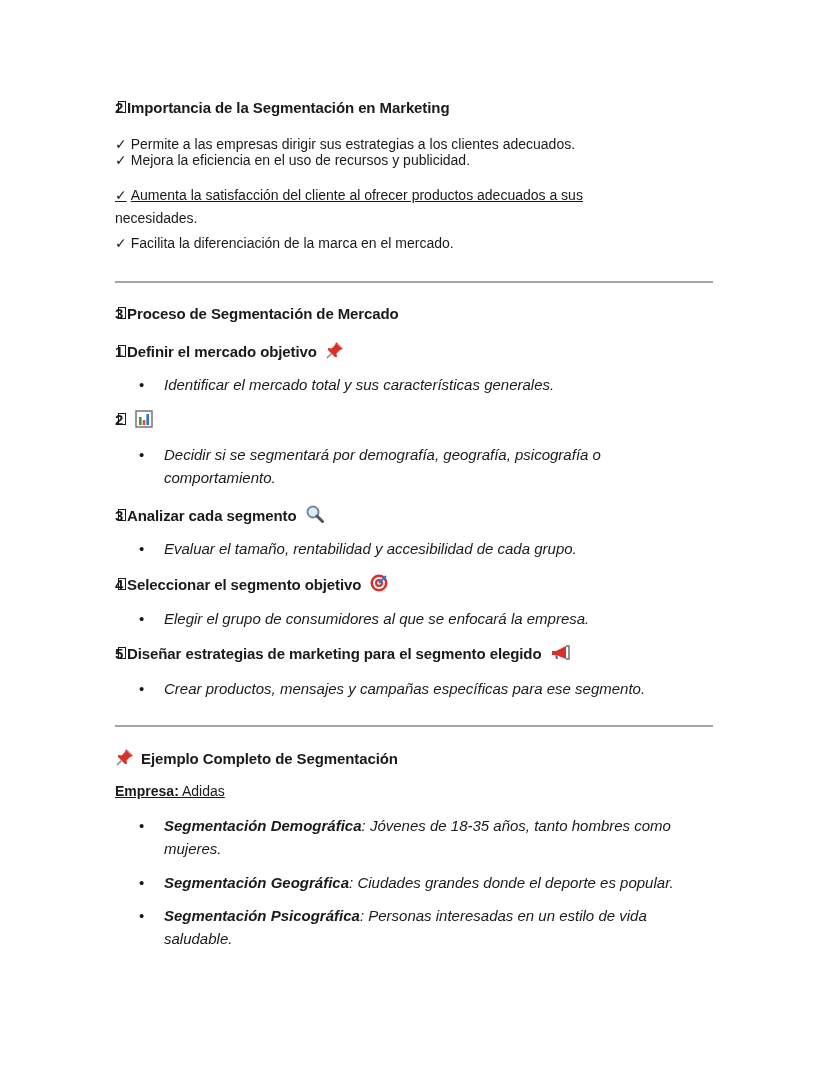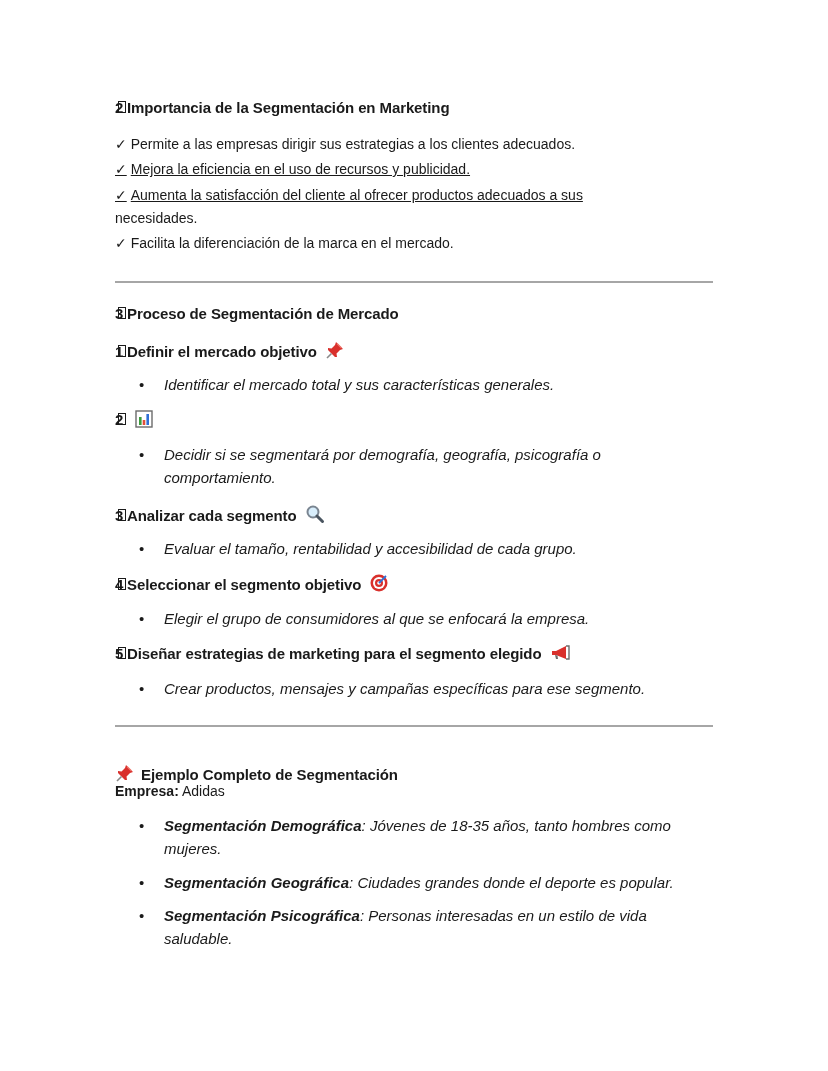--- a/index.html
+++ b/index.html
@@ -50,21 +50,21 @@
   </defs>
 </svg>
 
 <div class="page">
 
   <div class="h" style="top:98px;">
     <span class="num"><span class="d">2</span><span class="box"></span></span><span>Importancia de la Segmentación en Marketing</span>
   </div>
 
   <div class="p" style="top:133px;"><span class="check">✓</span><span>Permite a las empresas dirigir sus estrategias a los clientes adecuados.</span></div>
-  <div class="p" style="top:158px;text-decoration:underline;"><span class="check">✓</span><span>Mejora la eficiencia en el uso de recursos y publicidad.</span></div>
+  <div class="p" style="top:149px;"><span class="check">✓</span><span>Mejora la eficiencia en el uso de recursos y publicidad.</span></div>
   <div class="p" style="top:184px;text-decoration:underline;"><span class="check">✓</span><span>Aumenta la satisfacción del cliente al ofrecer productos adecuados a sus</span></div>
   <div class="p" style="top:207px;"><span>necesidades.</span></div>
   <div class="p" style="top:232px;text-align:right;"><span class="check">✓</span><span>Facilita la diferenciación de la marca en el mercado.</span></div>
 
   <div class="rule" style="top:281px;"></div>
 
   <div class="h" style="top:304px;">
     <span class="num"><span class="d">3</span><span class="box"></span></span><span>Proceso de Segmentación de Mercado</span>
   </div>
 
@@ -128,26 +128,26 @@
       <path d="M5 11 L6 15 L8 15 L7.5 11.5" fill="#6b6b6b"></path>
     </svg>
   </div>
   <div class="bul" style="top:677px;">
     <span class="dot">•</span>
       <span class="txt">Crear productos, mensajes y campañas específicas para ese segmento.</span>
   </div>
 
   <div class="rule" style="top:725px;"></div>
 
-  <div class="h" style="top:747px;margin-top:16px;">
+  <div class="h" style="top:747px;">
     <svg class="emo" width="20" height="20" style="margin-left:0;margin-right:6px;">
         <use href="#pin"></use>
       </svg><span>Ejemplo Completo de Segmentación</span>
   </div>
-  <div class="p" style="top:780px;">
+  <div class="p" style="top:780px;text-decoration:underline;">
     <b>Empresa:</b> <span>Adidas</span>
   </div>
 
   <div class="bul" style="top:814px;">
     <span class="dot">•</span>
       <span class="txt"><b>Segmentación Demográfica</b><span>: Jóvenes de 18-35 años, tanto hombres como</span><br><span>mujeres.</span></span>
   </div>
   <div class="bul" style="top:871px;">
     <span class="dot">•</span>
       <span class="txt"><b>Segmentación Geográfica</b><span>: Ciudades grandes donde el deporte es popular.</span></span>

